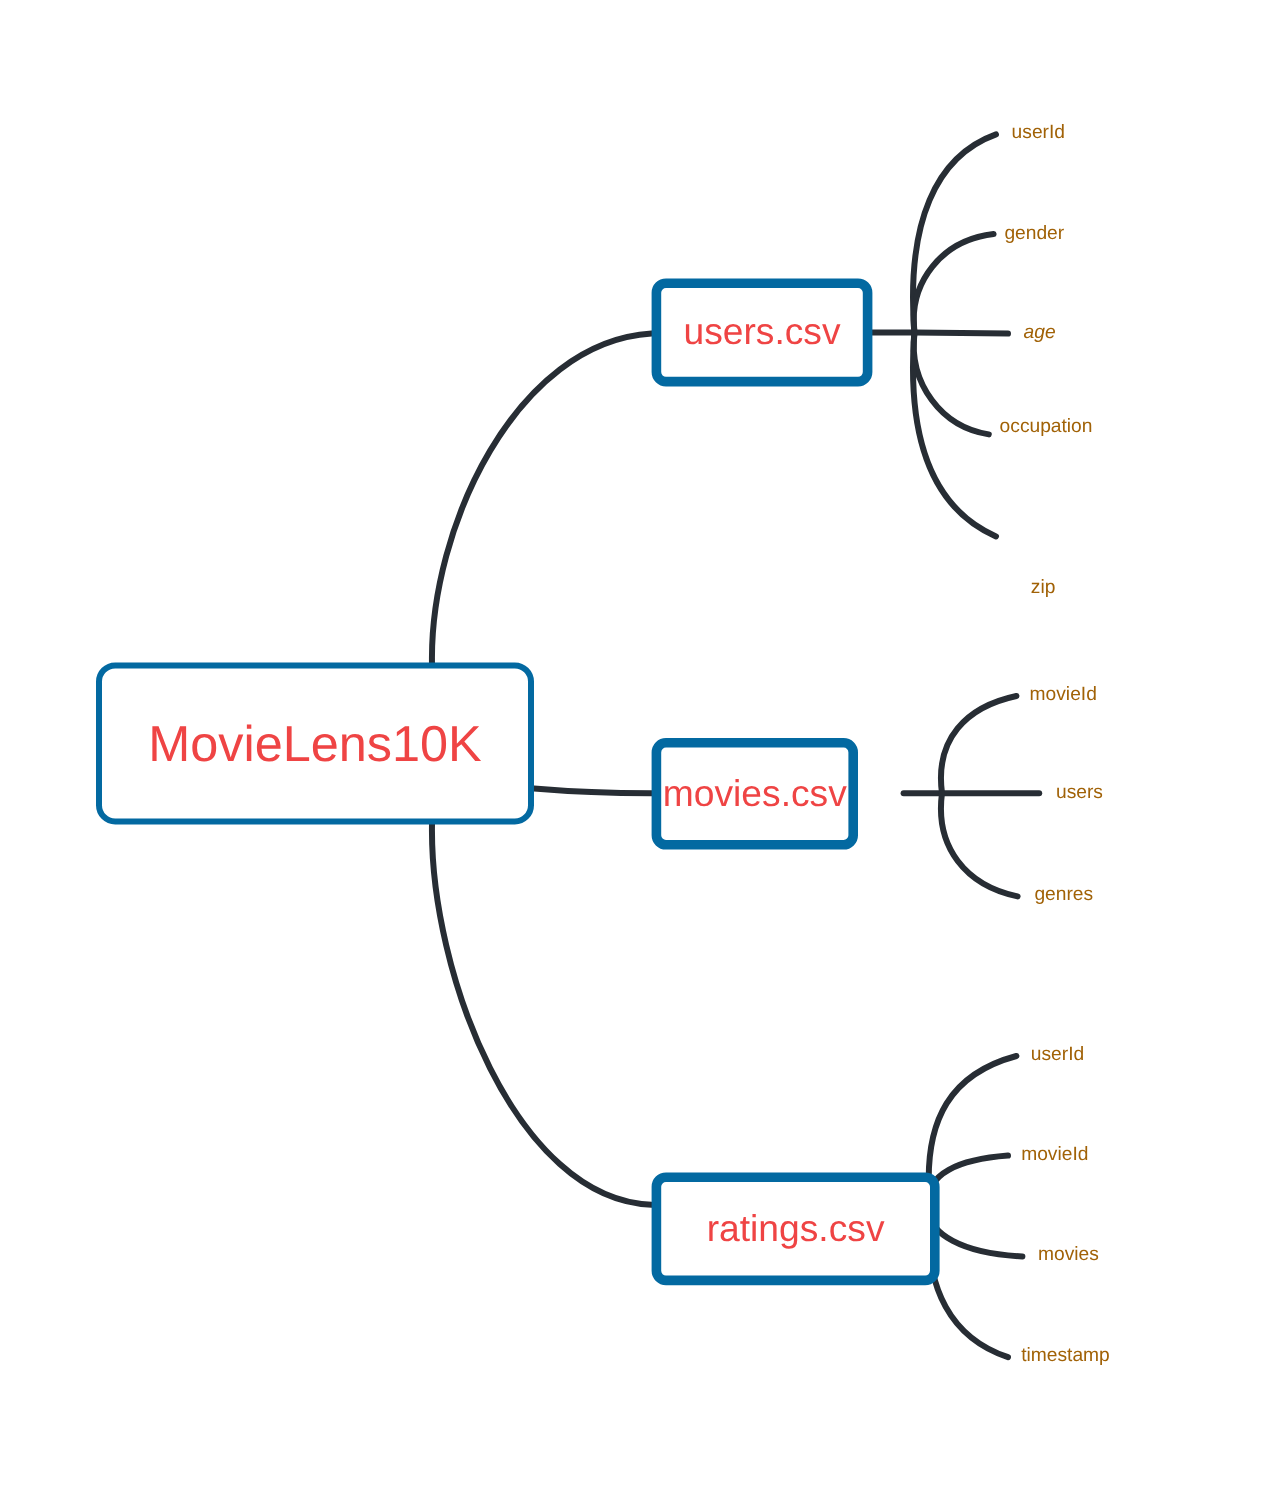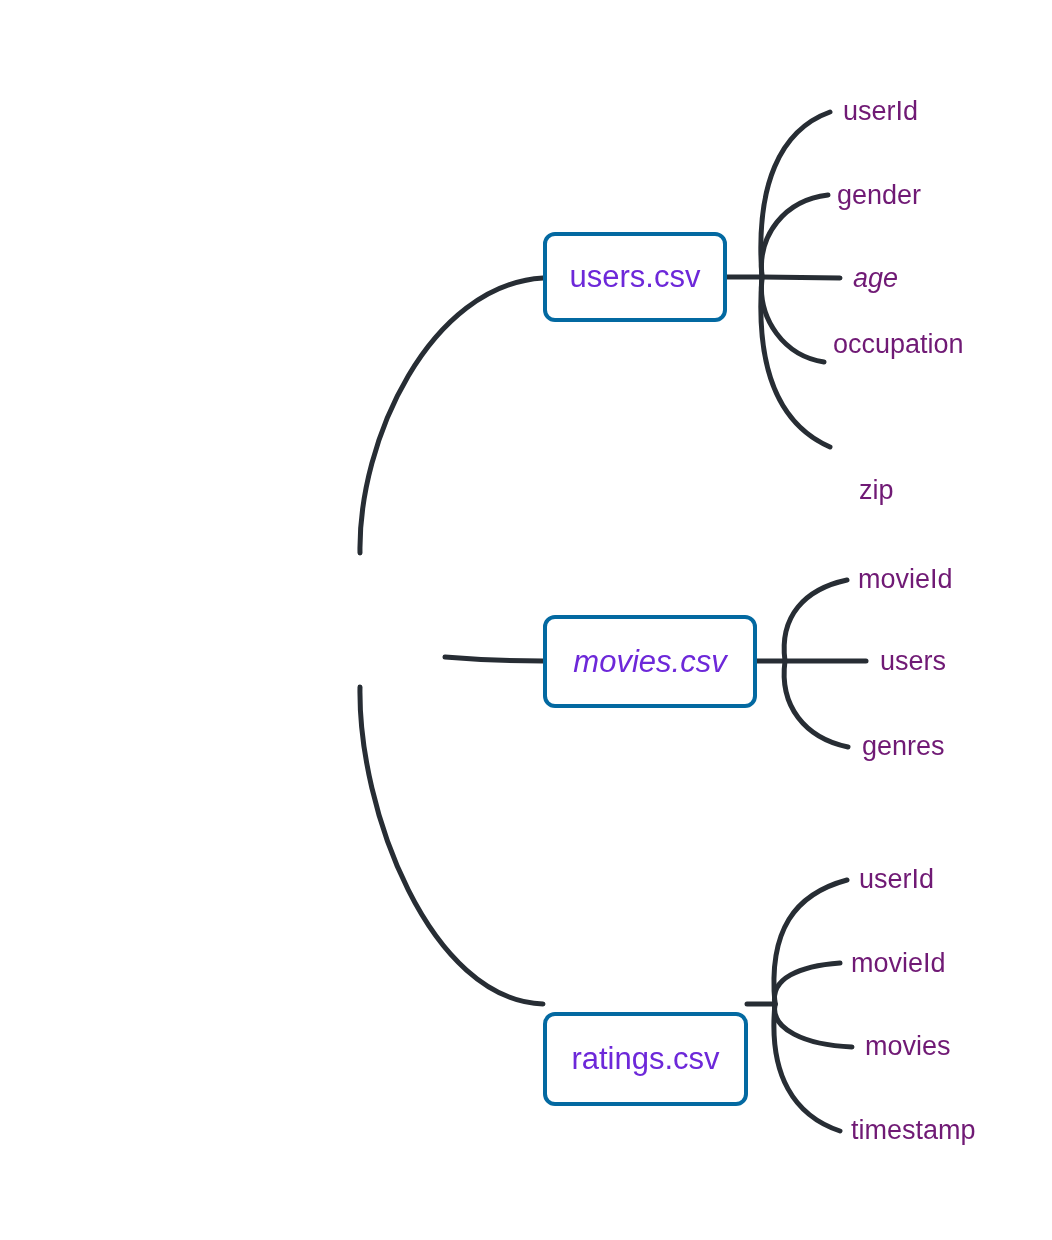--- a/index.html
+++ b/index.html
@@ -28,46 +28,46 @@
     stroke: #272d34;
     stroke-width: 5;
     stroke-linecap: round;
   }
   .node {
     position: absolute;
     display: flex;
     align-items: center;
     justify-content: center;
     background: #ffffff;
-    border: 4px solid #0369a1;
+    border: 8px solid #0369a1;
     border-radius: 12px;
     box-sizing: border-box;
-    color: #6d28d9;
+    color: #ef4444;
     white-space: nowrap;
   }
   .node.root {
     left: 80px;
     top: 552px;
     width: 365px;
     height: 135px;
     border-width: 5px;
     border-radius: 16px;
     font-size: 42px;
   }
   .node.child {
     font-size: 31px;
   }
   .node.users   { left: 543px; top: 232px; width: 184px; height: 90px; }
-  .node.movies  { left: 543px; top: 615px; width: 214px; height: 93px; font-style: italic; }
-  .node.ratings { left: 543px; top: 1012px; width: 205px; height: 94px; }
+  .node.movies  { left: 543px; top: 615px; width: 172px; height: 93px; }
+  .node.ratings { left: 543px; top: 977px; width: 240px; height: 94px; }
   .leaf {
     position: absolute;
     transform: translateY(-50%);
-    font-size: 27px;
-    color: #701a75;
+    font-size: 16px;
+    color: #a16207;
     white-space: nowrap;
   }
 </style>
 </head>
 <body>
 
 <div class="canvas">
 
   <svg class="edges" viewBox="0 0 1052 1240" xmlns="http://www.w3.org/2000/svg">
 
@@ -87,31 +87,32 @@
     <path d="M 785 661 L 866 661"></path>
     <path d="M 785 661 C 779 706, 805 738, 848 747"></path>
 
     <path d="M 747 1004 L 775 1004"></path>
     <path d="M 775 1004 C 768 930, 795 894, 847 880"></path>
     <path d="M 775 1004 C 770 978, 800 966, 840 963"></path>
     <path d="M 775 1004 C 770 1029, 805 1045, 852 1047"></path>
     <path d="M 775 1004 C 768 1076, 795 1116, 840 1131"></path>
   </svg>
 
+  <div class="node root">MovieLens10K</div>
 
   <div class="node child users">users.csv</div>
 
   <div class="node child movies">movies.csv</div>
 
   <div class="node child ratings">ratings.csv</div>
 
   <div class="leaf" style="left:843px; top:111px;">userId</div>
   <div class="leaf" style="left:837px; top:195px;">gender</div>
   <div class="leaf" style="left:853px; top:278px;font-style:italic;">age</div>
-  <div class="leaf" style="left:833px; top:344px;">occupation</div>
+  <div class="leaf" style="left:833px; top:356px;">occupation</div>
   <div class="leaf" style="left:859px; top:446px;margin-top:44px;">zip</div>
 
   <div class="leaf" style="left:858px; top:579px;">movieId</div>
   <div class="leaf" style="left:880px; top:661px;">users</div>
   <div class="leaf" style="left:862px; top:746px;">genres</div>
 
   <div class="leaf" style="left:859px; top:879px;">userId</div>
   <div class="leaf" style="left:851px; top:963px;">movieId</div>
   <div class="leaf" style="left:865px; top:1046px;">movies</div>
   <div class="leaf" style="left:851px; top:1130px;">timestamp</div>

